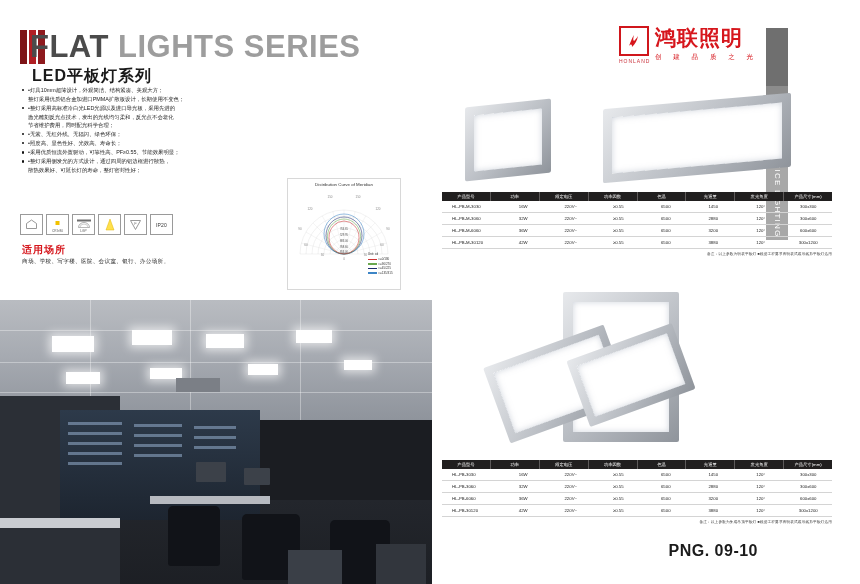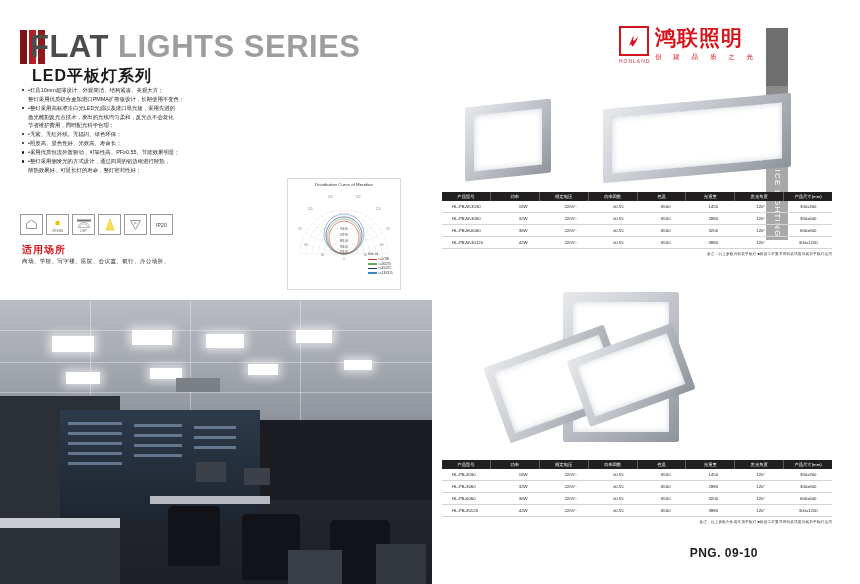--- a/index.html
+++ b/index.html
@@ -92,21 +92,21 @@
   .tbl .th span{flex:1;text-align:center;font-size:4.3px;border-right:1px solid #5d5a5a;line-height:9px;}
   .tbl .th span:last-child{border-right:none;}
   .tbl .tr{display:flex;height:11px;align-items:center;border-bottom:1px solid #d4d4d4;}
   .tbl .tr span{flex:1;text-align:center;font-size:4.3px;}
   .tbl .tr span:first-child{text-align:left;padding-left:10px;}
   .tbl .note{margin-top:3px;text-align:right;font-size:3.6px;color:#333;letter-spacing:0.2px;}
 
   .tbl1{left:442px;top:192px;}
   .tbl2{left:442px;top:460px;}
 
-  .pagenum{position:absolute;right:30px;bottom:24px;font-size:12px;font-weight:bold;color:#1b1b1b;letter-spacing:0.5px;}
+  .pagenum{position:absolute;right:30px;bottom:24px;font-size:16px;font-weight:bold;color:#1b1b1b;letter-spacing:0.5px;}
 </style>
 </head>
 <body>
 
 <div class="page">
 
   <div class="hdr-bars">
     <i class="b1"></i>
       <i class="b2"></i>
       <i class="b3"></i>

